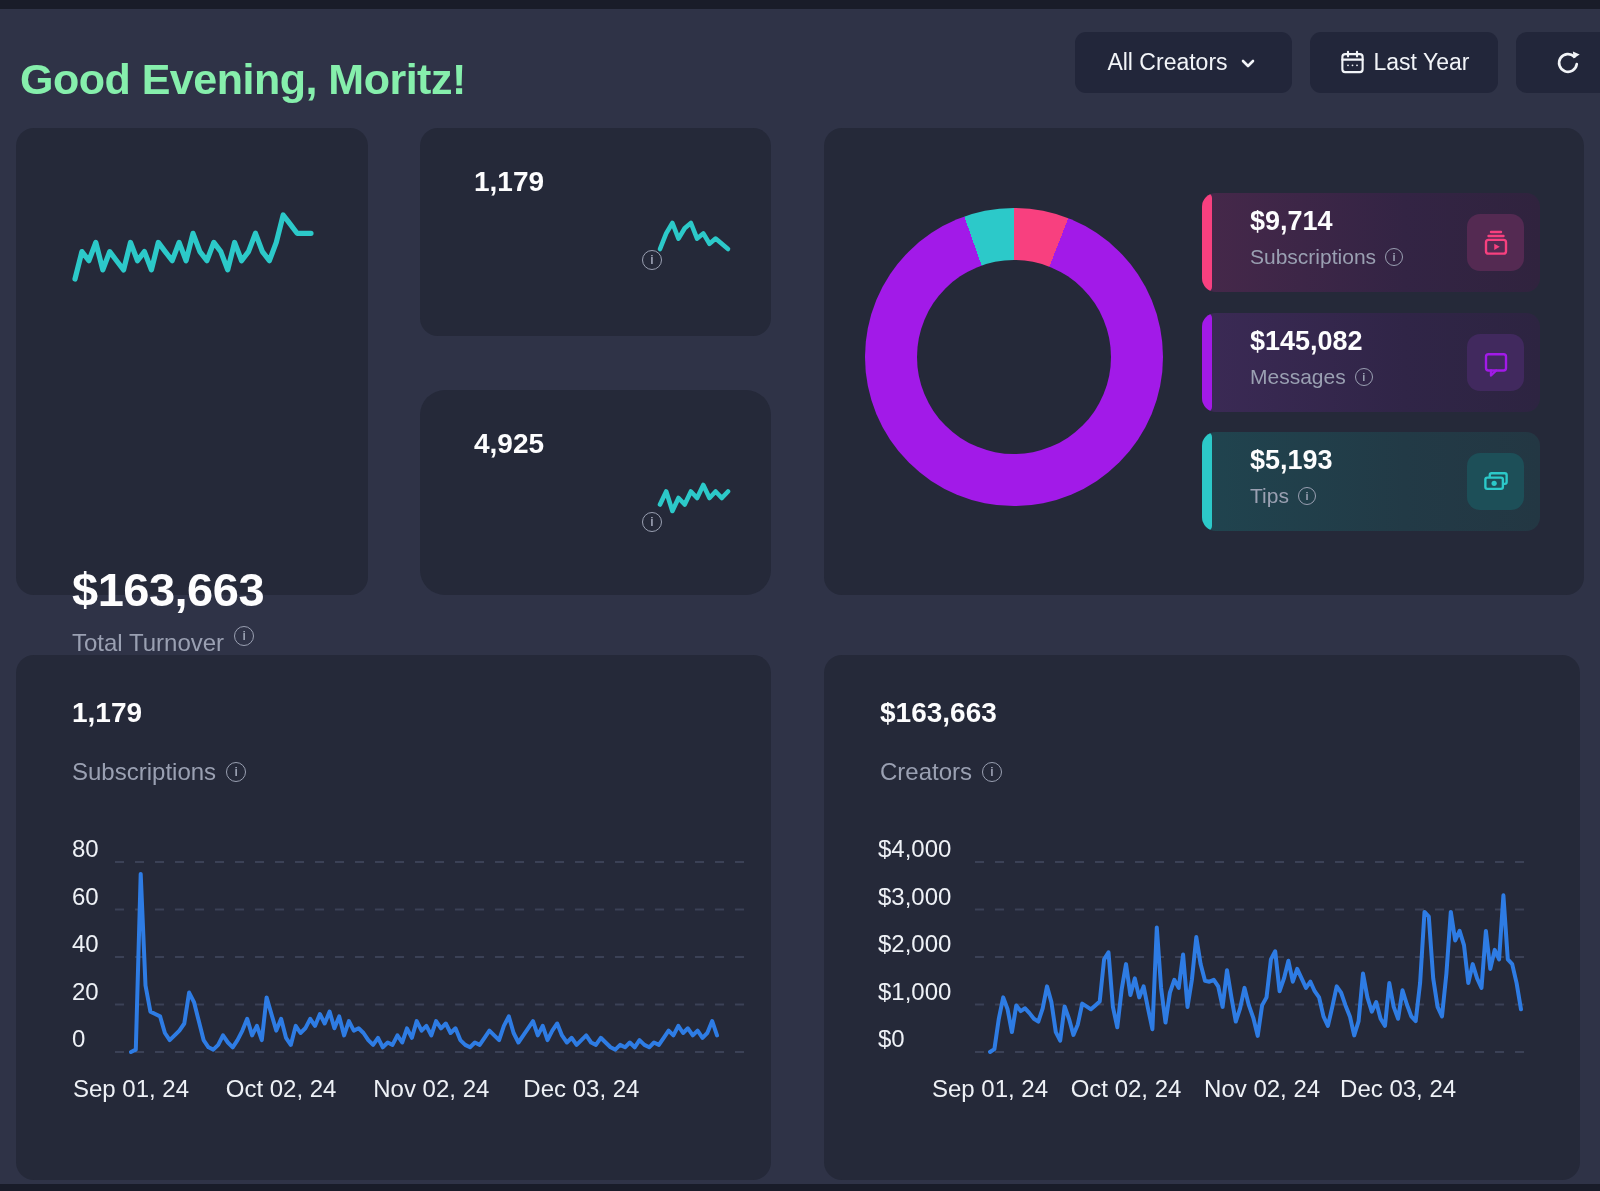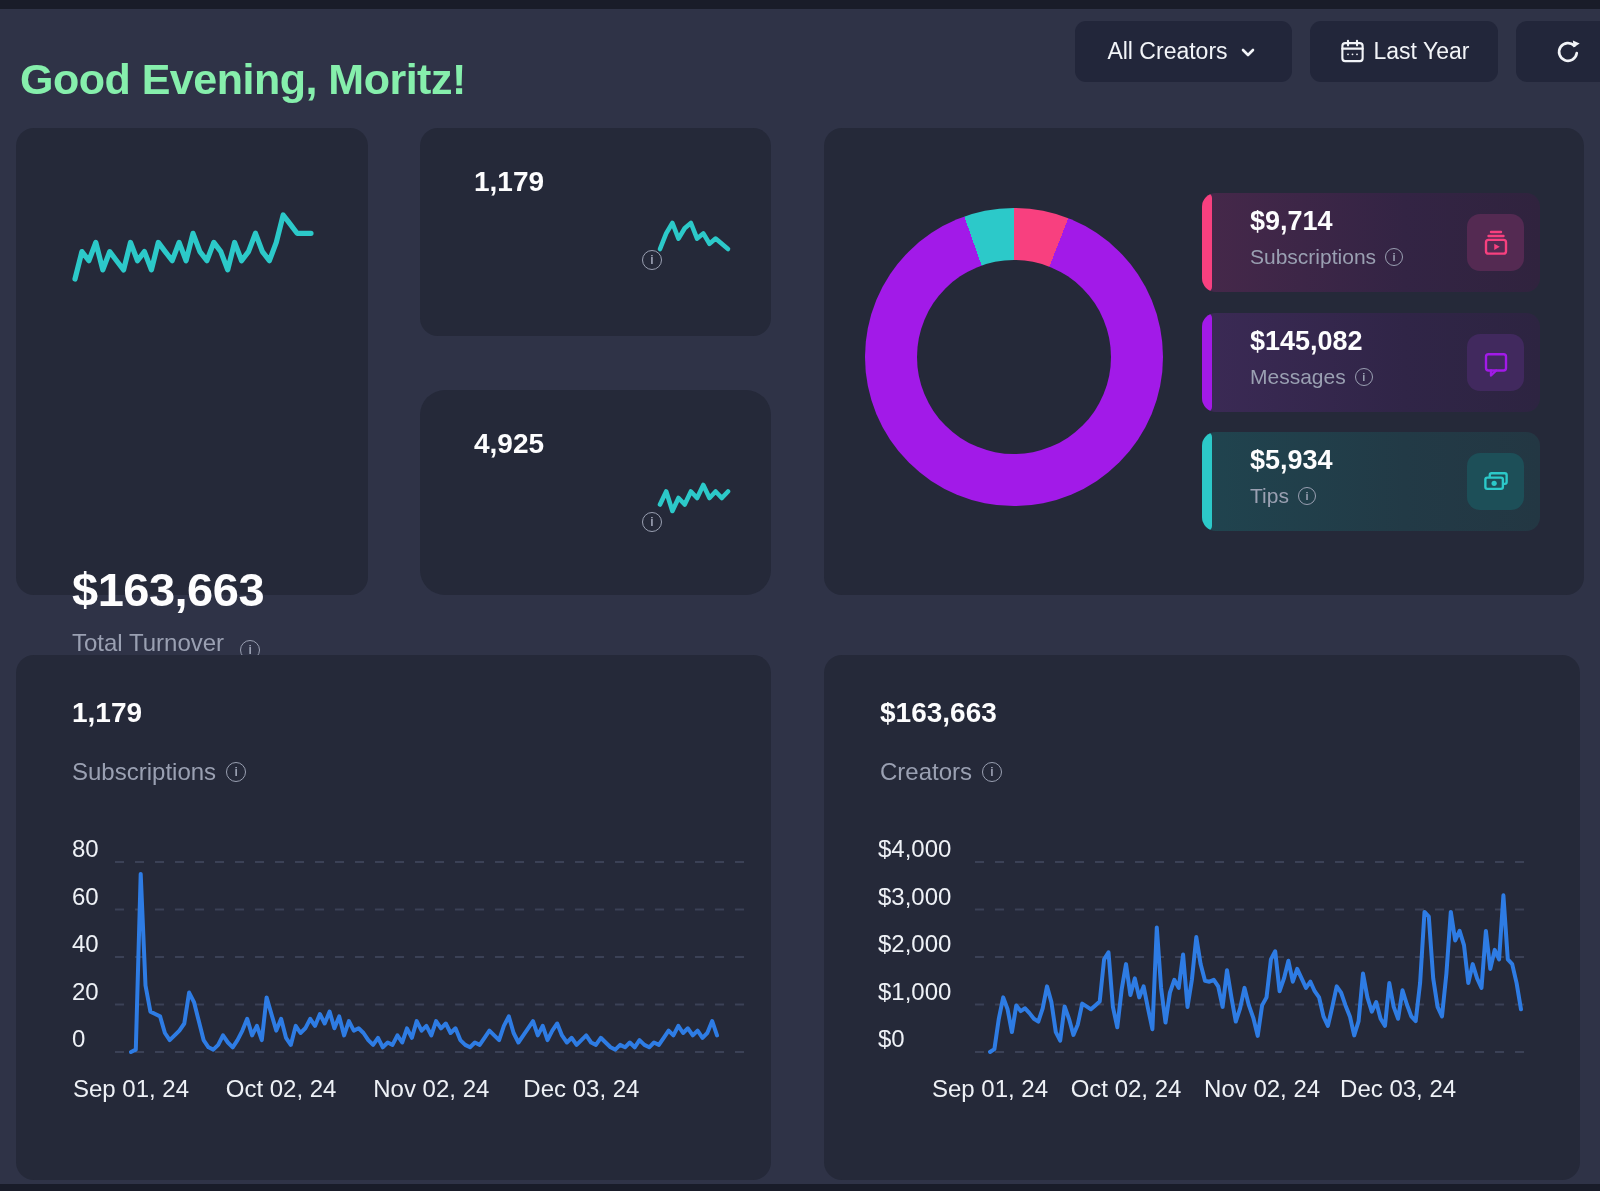--- a/index.html
+++ b/index.html
@@ -8,42 +8,42 @@
     background:#2f3347;
     font-family:"Liberation Sans",sans-serif;
     -webkit-font-smoothing:antialiased;
   }
   .chrome{position:absolute;left:0;right:0;height:9px;background:#191c29;}
   .chrome.top{top:0;} .chrome.bottom{bottom:0;height:7px;}
 
   
   .page-title{position:absolute;left:20px;top:26px;font-size:43px;font-weight:700;color:#86efac;letter-spacing:-0.5px;}
   .hbtn{
-    position:absolute;top:21px;height:61px;background:#22263a;border:none;border-radius:11px;
+    position:absolute;top:32px;height:61px;background:#22263a;border:none;border-radius:11px;
     color:#f2f4f8;font-size:23px;font-weight:500;font-family:inherit;
     display:flex;align-items:center;justify-content:center;gap:8px;padding:0 26px;box-sizing:border-box;cursor:pointer;
   }
   .hbtn svg{display:block;}
   #creators-btn{left:1075px;width:217px;}
   #daterange-btn{left:1310px;width:188px;}
   #refresh-btn{left:1516px;width:104px;}
 
   
   .card{position:absolute;background:#252939;border-radius:18px;}
   #card-turnover{left:16px;top:128px;width:352px;height:467px;}
   #card-newsubs{left:420px;top:128px;width:351px;height:208px;}
   #card-purchases{left:420px;top:390px;width:351px;height:205px;border-radius:25px;}
   #card-breakdown{left:824px;top:128px;width:760px;height:467px;}
   #card-subschart{left:16px;top:655px;width:755px;height:525px;}
   #card-revchart{left:824px;top:655px;width:756px;height:525px;}
 
   .big-xl{position:absolute;left:56px;top:434px;font-size:47px;font-weight:700;color:#fdfdfe;letter-spacing:-0.5px;}
   .big-md{position:absolute;left:54px;top:38px;font-size:28px;font-weight:700;color:#fdfdfe;}
   .sublabel{color:#9aa0b2;font-size:24px;line-height:1.4;}
-  .lbl-turnover{position:absolute;left:56px;top:498px;display:flex;align-items:flex-end;gap:16px;}
+  .lbl-turnover{position:absolute;left:56px;top:498px;display:flex;align-items:flex-start;gap:10px;}
   .lbl-wrap2{position:absolute;left:54px;top:96px;width:132px;}
   .info{
     display:inline-flex;align-items:center;justify-content:center;box-sizing:border-box;
     width:20px;height:20px;border:1.6px solid #9aa0b2;border-radius:50%;
     color:#9aa0b2;font-size:12px;font-weight:600;font-style:normal;flex:0 0 auto;cursor:pointer;
   }
   .spark-sm{position:absolute;left:236px;top:90px;width:76px;height:36px;}
   .info-mid{position:absolute;left:222px;top:122px;}
   #turnover-spark{position:absolute;left:55px;top:82px;width:244px;height:74px;}
   .spark{fill:none;stroke:#2cc9c9;stroke-width:4.6;stroke-linecap:round;stroke-linejoin:round;}
@@ -175,21 +175,21 @@
     <div class="tile">
       <svg width="30" height="30" viewBox="0 0 24 24" fill="none" stroke="currentColor" stroke-width="1.9" stroke-linecap="round" stroke-linejoin="round">
         <rect x="4" y="5" width="16" height="13" rx="2"></rect>
         <path d="M8 18 v4 l4.2 -4"></path>
       </svg>
     </div>
   </div>
 
   <div class="brow" id="brow-tips">
     <span class="pill"></span>
-    <div class="bval">$5,934</div>
+    <div class="bval">$5,193</div>
     <div class="blbl">
       <span>Tips</span>
       <span class="info">i</span>
     </div>
     <div class="tile">
       <svg width="30" height="30" viewBox="0 0 24 24" fill="none" stroke="currentColor" stroke-width="1.9" stroke-linejoin="round">
         <rect x="7" y="5" width="13.5" height="8.5" rx="1.5"></rect>
         <rect x="3.5" y="8.5" width="14" height="9" rx="1.5" fill="#1d4f58"></rect>
         <circle cx="10.5" cy="13" r="2.1" fill="currentColor" stroke="none"></circle>
       </svg>

